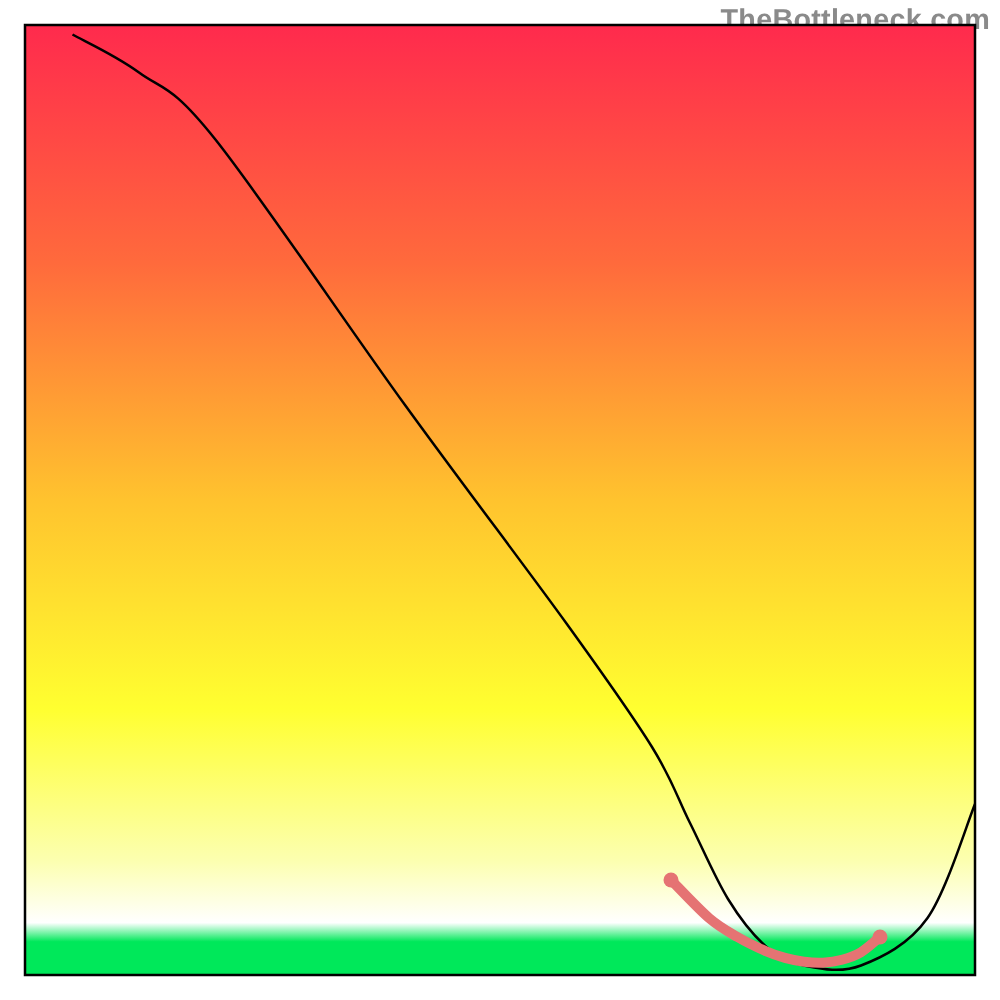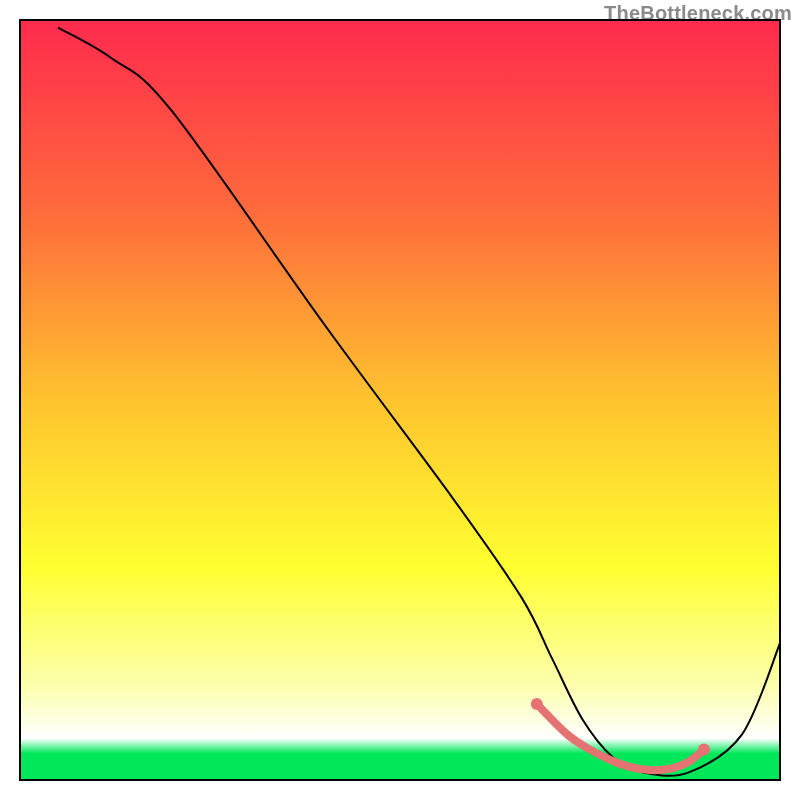--- a/index.html
+++ b/index.html
@@ -13,21 +13,21 @@
   }
   #wrap {
     position: relative;
     width: 800px;
     height: 800px;
   }
   #attribution {
     position: absolute;
     top: 2px;
     right: 8px;
-    font-size: 20px;
+    font-size: 23px;
     font-weight: 600;
     color: #8a8a8a;
     letter-spacing: 0.2px;
     user-select: none;
   }
   #chart {
     position: absolute;
     left: 0;
     top: 0;
     width: 800px;

